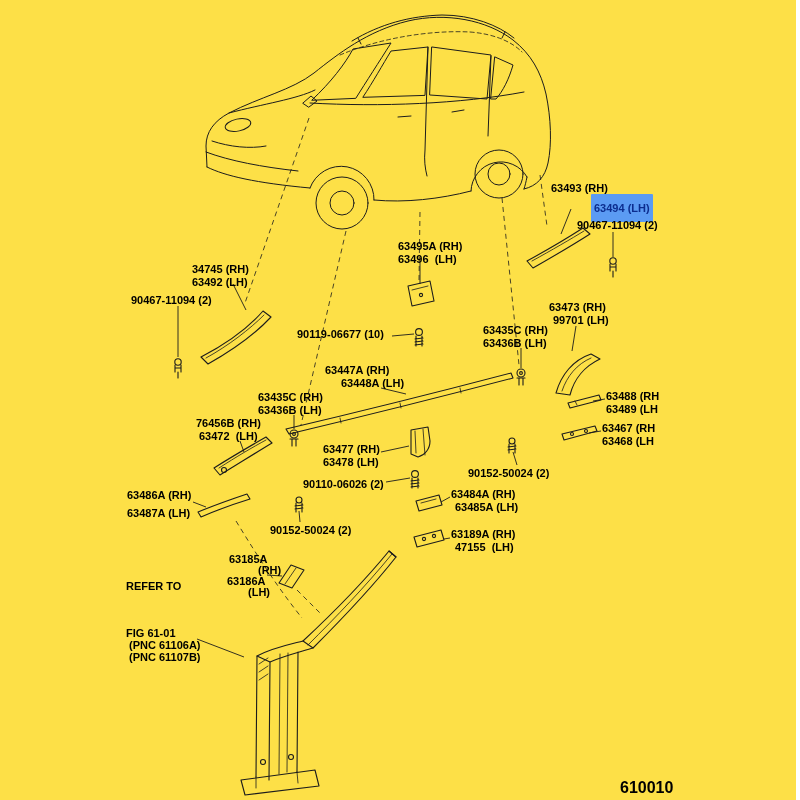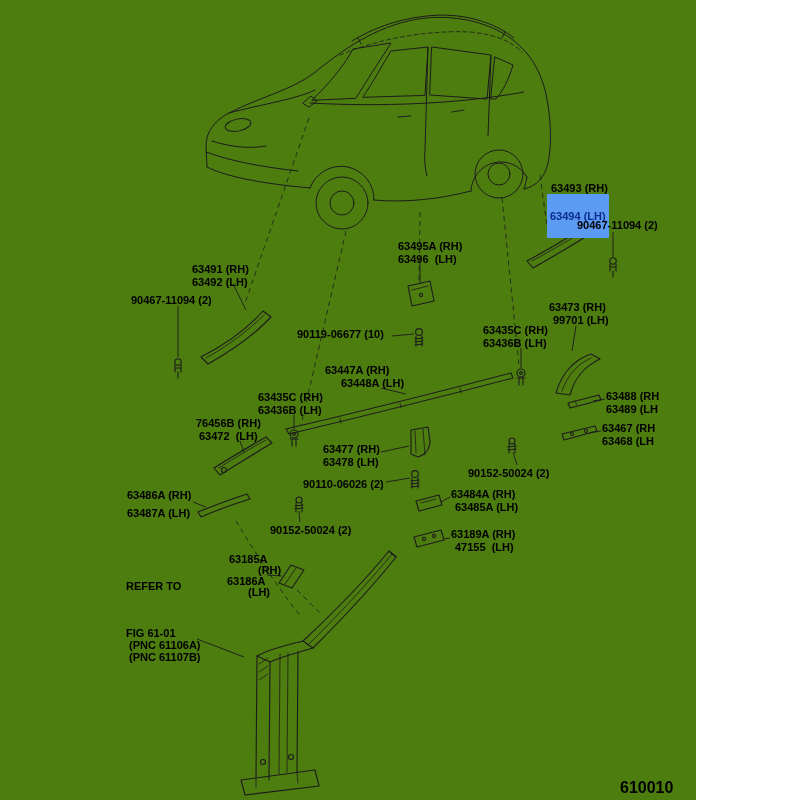--- a/index.html
+++ b/index.html
@@ -1,25 +1,25 @@
 <!DOCTYPE html>
 <html><head>
 <meta charset="utf-8">
 <style>
   html,body{margin:0;padding:0;background:#fff;}
   .stage{
-    position:relative;width:696px;height:800px;background:#4d7c0f;
+    position:relative;width:796px;height:800px;background:#fde047;
     font-family:"Liberation Sans",sans-serif;overflow:hidden;
   }
   svg.art{position:absolute;left:0;top:0;}
   .lbl{
     position:absolute;font-size:11px;font-weight:bold;color:#000;
     white-space:pre;line-height:12px;cursor:pointer;
   }
-  .hl{padding:16px 3px;border-radius:1px;}
+  .hl{padding:8px 3px;border-radius:1px;margin-left:44px;}
   .fig{position:absolute;font-size:16px;font-weight:bold;color:#000;}
 </style>
 </head>
 <body>
 
 <div class="stage">
 
   <svg class="art" width="800" height="800" viewBox="0 0 800 800">
 
     <g stroke="#1c1c1c" fill="none" stroke-width="1" stroke-linecap="round" stroke-linejoin="round">
@@ -214,21 +214,21 @@
     </g>
   </svg>
 
   <div class="lbl" style="left:551px;top:182px">63493 (RH)</div>
   <div class="lbl hl" style="left: 547px; top: 194px; background-color: rgb(91, 155, 243); color: rgb(12, 45, 143);">63494 (LH)</div>
   <div class="lbl" style="left:577px;top:219px">90467-11094 (2)</div>
 
   <div class="lbl" style="left:398px;top:240px">63495A (RH)</div>
   <div class="lbl" style="left:398px;top:253px">63496  (LH)</div>
 
-  <div class="lbl" style="left:192px;top:263px">63491 (RH)</div>
+  <div class="lbl" style="left:192px;top:263px">34745 (RH)</div>
   <div class="lbl" style="left:192px;top:276px">63492 (LH)</div>
   <div class="lbl" style="left:131px;top:294px">90467-11094 (2)</div>
 
   <div class="lbl" style="left:297px;top:328px">90119-06677 (10)</div>
 
   <div class="lbl" style="left:549px;top:301px">63473 (RH)</div>
   <div class="lbl" style="left:553px;top:314px">99701 (LH)</div>
 
   <div class="lbl" style="left:483px;top:324px">63435C (RH)</div>
   <div class="lbl" style="left:483px;top:337px">63436B (LH)</div>

